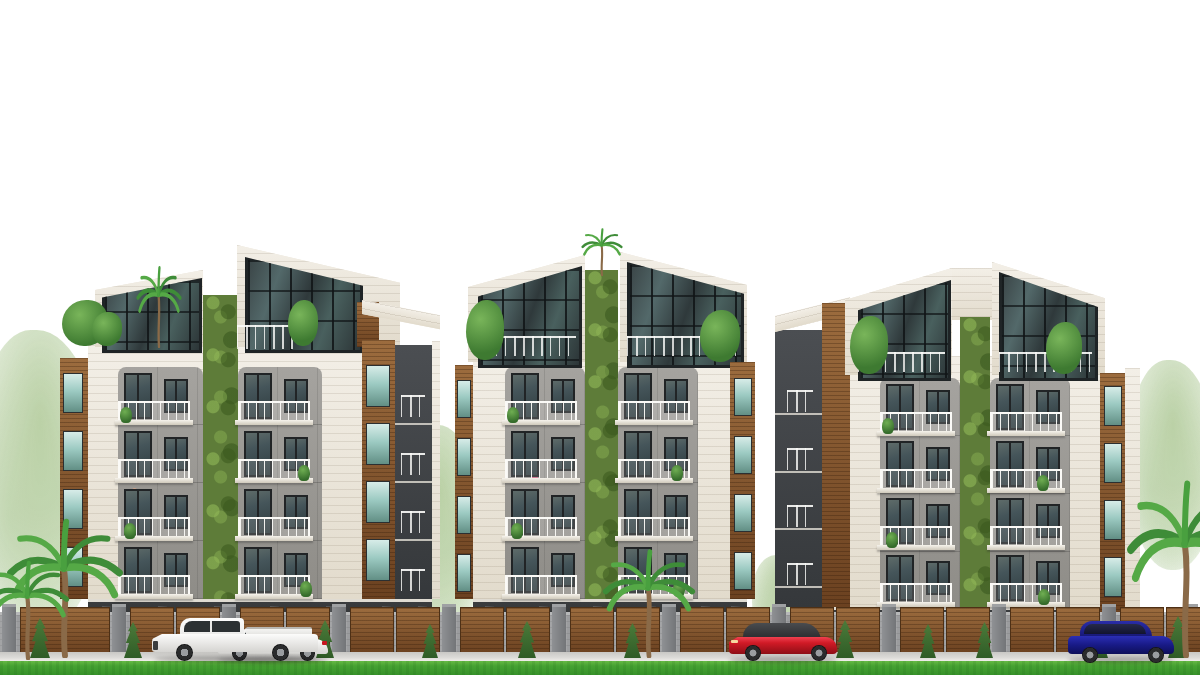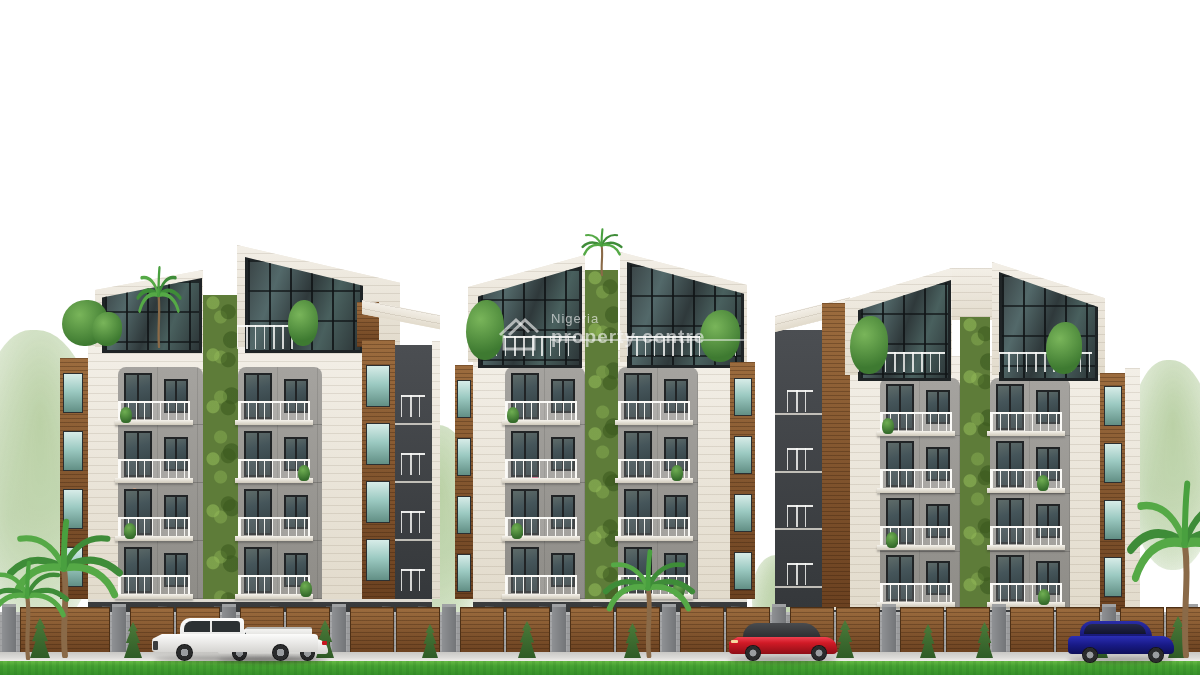--- a/index.html
+++ b/index.html
@@ -475,28 +475,14 @@
   <svg class="a" viewBox="0 0 100 120" preserveAspectRatio="none" style="left:-14px;top:556px;width:84px;height:104px;z-index:28">
       <use href="#palm"></use>
     </svg>
   <svg class="a" viewBox="0 0 100 120" preserveAspectRatio="none" style="left:602px;top:544px;width:94px;height:114px;z-index:28">
       <use href="#palm"></use>
     </svg>
   <svg class="a" viewBox="0 0 100 120" preserveAspectRatio="none" style="left:1126px;top:472px;width:120px;height:186px;z-index:28">
       <use href="#palm"></use>
     </svg>
 
-  <div class="a wm" style="left:496px;top:312px;width:280px;height:50px">
-    <svg width="46" height="42" viewBox="0 0 46 40">
-      <g fill="none" stroke="rgba(248,248,248,0.62)" stroke-width="3">
-        <path d="M4 22 L20 7 L33 19"></path>
-        <path d="M13 22 L29 7 L42 19"></path>
-        <path d="M8 22 V36 H38 V22"></path>
-      </g>
-    </svg>
-    <div style="position:relative">
-      <div class="wm-l1" style="color:rgba(248,248,248,0.62)">Nigeria</div>
-      <div class="wm-l2" style="color:rgba(248,248,248,0.62)">property centre</div>
-      <div style="position:absolute;left:0;top:27px;width:196px;height:2px;background:rgba(248,248,248,0.5)"></div>
-    </div>
-  </div>
 
 </div>
 
 </body></html>

